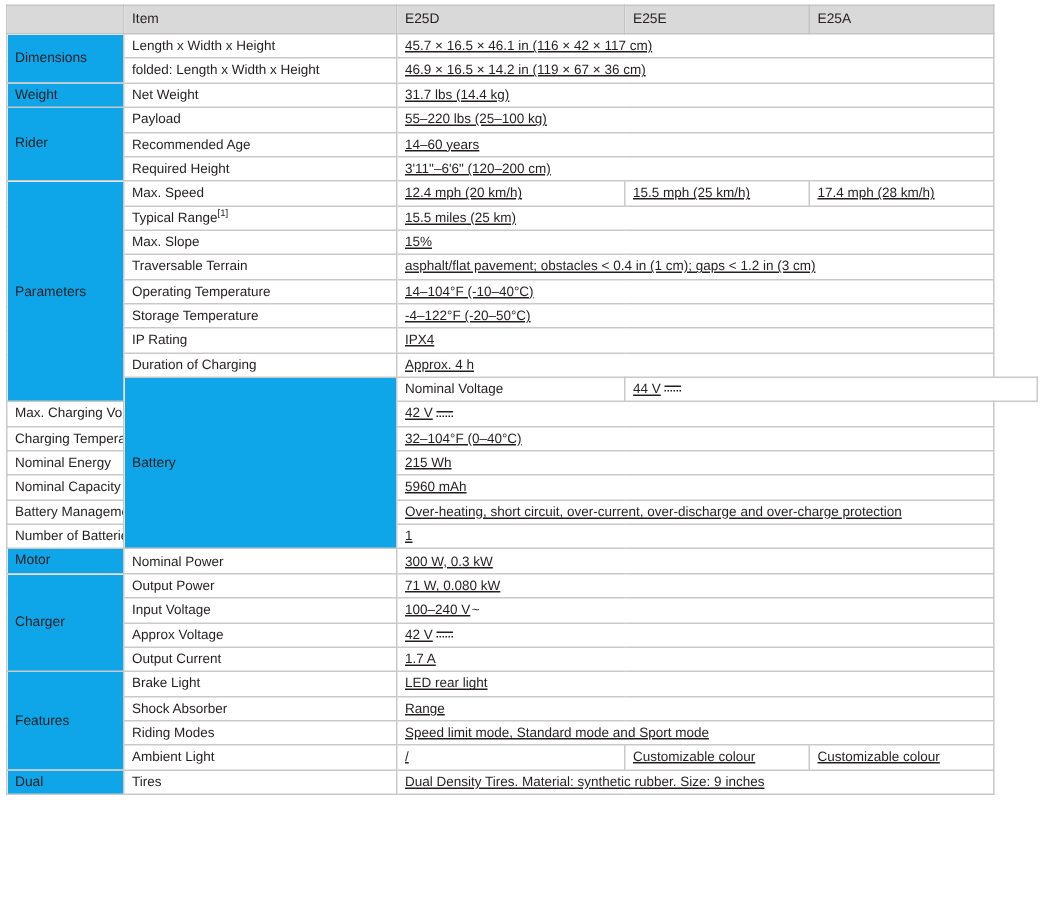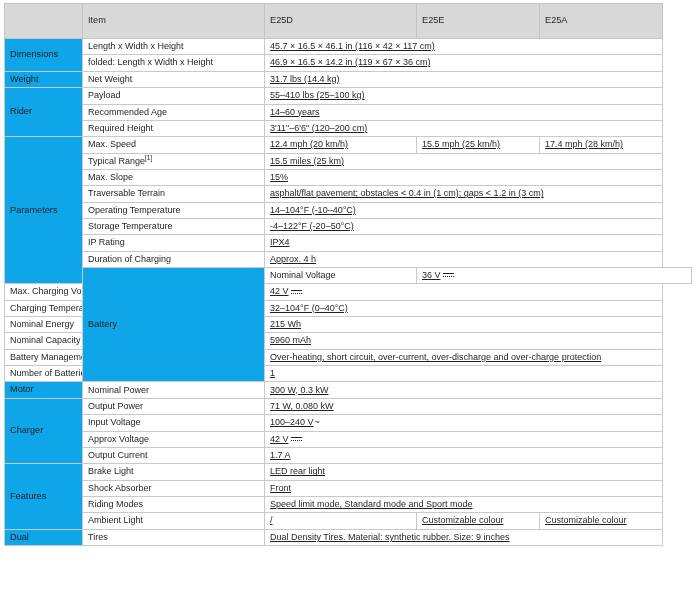--- a/index.html
+++ b/index.html
@@ -30,21 +30,21 @@
     text-align: left;
     height: 16px;
     box-sizing: border-box;
     overflow: hidden;
     white-space: nowrap;
   }
   
   #spec-table thead td, #spec-table thead th {
     background: #d9d9d9;
     border-color: #c4c4c4;
-    height: 35px;
+    height: 19px;
     font-size: 9.2px;
     color: #231f20;
   }
   
   td.cat {
     text-align: center;
     font-size: 9.2px;
     color: #231f20;
     background: #0ea5e9;
   }
@@ -122,21 +122,21 @@
         <td class="val" colspan="3"><span>46.9 × 16.5 × 14.2 in (119 × 67 × 36 cm)</span></td>
       </tr>
       <tr>
         <td class="cat">Weight</td>
         <td class="item"><span>Net Weight</span></td>
         <td class="val" colspan="3"><span>31.7 lbs (14.4 kg)</span></td>
       </tr>
       <tr>
         <td class="cat" rowspan="3">Rider</td>
         <td class="item"><span>Payload</span></td>
-        <td class="val" colspan="3"><span>55–410 lbs (25–100 kg)</span></td>
+        <td class="val" colspan="3"><span>55–220 lbs (25–100 kg)</span></td>
       </tr>
       <tr>
         <td class="item"><span>Recommended Age</span></td>
         <td class="val" colspan="3"><span>14–60 years</span></td>
       </tr>
       <tr>
         <td class="item"><span>Required Height</span></td>
         <td class="val" colspan="3"><span>3'11"–6'6" (120–200 cm)</span></td>
       </tr>
       <tr>
@@ -170,21 +170,21 @@
         <td class="item"><span>IP Rating</span></td>
         <td class="val" colspan="3"><span>IPX4</span></td>
       </tr>
       <tr>
         <td class="item"><span>Duration of Charging</span></td>
         <td class="val" colspan="3"><span>Approx. 4 h</span></td>
       </tr>
       <tr>
         <td class="cat" rowspan="7">Battery</td>
         <td class="item"><span>Nominal Voltage</span></td>
-        <td class="val" colspan="3"><span>36 V</span><span class="dc"></span></td>
+        <td class="val" colspan="3"><span>44 V</span><span class="dc"></span></td>
       </tr>
       <tr>
         <td class="item"><span>Max. Charging Voltage</span></td>
         <td class="val" colspan="3"><span>42 V</span><span class="dc"></span></td>
       </tr>
       <tr>
         <td class="item"><span>Charging Temperature</span></td>
         <td class="val" colspan="3"><span>32–104°F (0–40°C)</span></td>
       </tr>
       <tr>
@@ -225,21 +225,21 @@
         <td class="item"><span>Output Current</span></td>
         <td class="val" colspan="3"><span>1.7 A</span></td>
       </tr>
       <tr>
         <td class="cat" rowspan="4">Features</td>
         <td class="item"><span>Brake Light</span></td>
         <td class="val" colspan="3"><span>LED rear light</span></td>
       </tr>
       <tr>
         <td class="item"><span>Shock Absorber</span></td>
-        <td class="val" colspan="3"><span>Front</span></td>
+        <td class="val" colspan="3"><span>Range</span></td>
       </tr>
       <tr>
         <td class="item"><span>Riding Modes</span></td>
         <td class="val" colspan="3"><span>Speed limit mode, Standard mode and Sport mode</span></td>
       </tr>
       <tr>
         <td class="item"><span>Ambient Light</span></td>
         <td class="val"><span>/</span></td>
         <td class="val"><span>Customizable colour</span></td>
         <td class="val"><span>Customizable colour</span></td>

